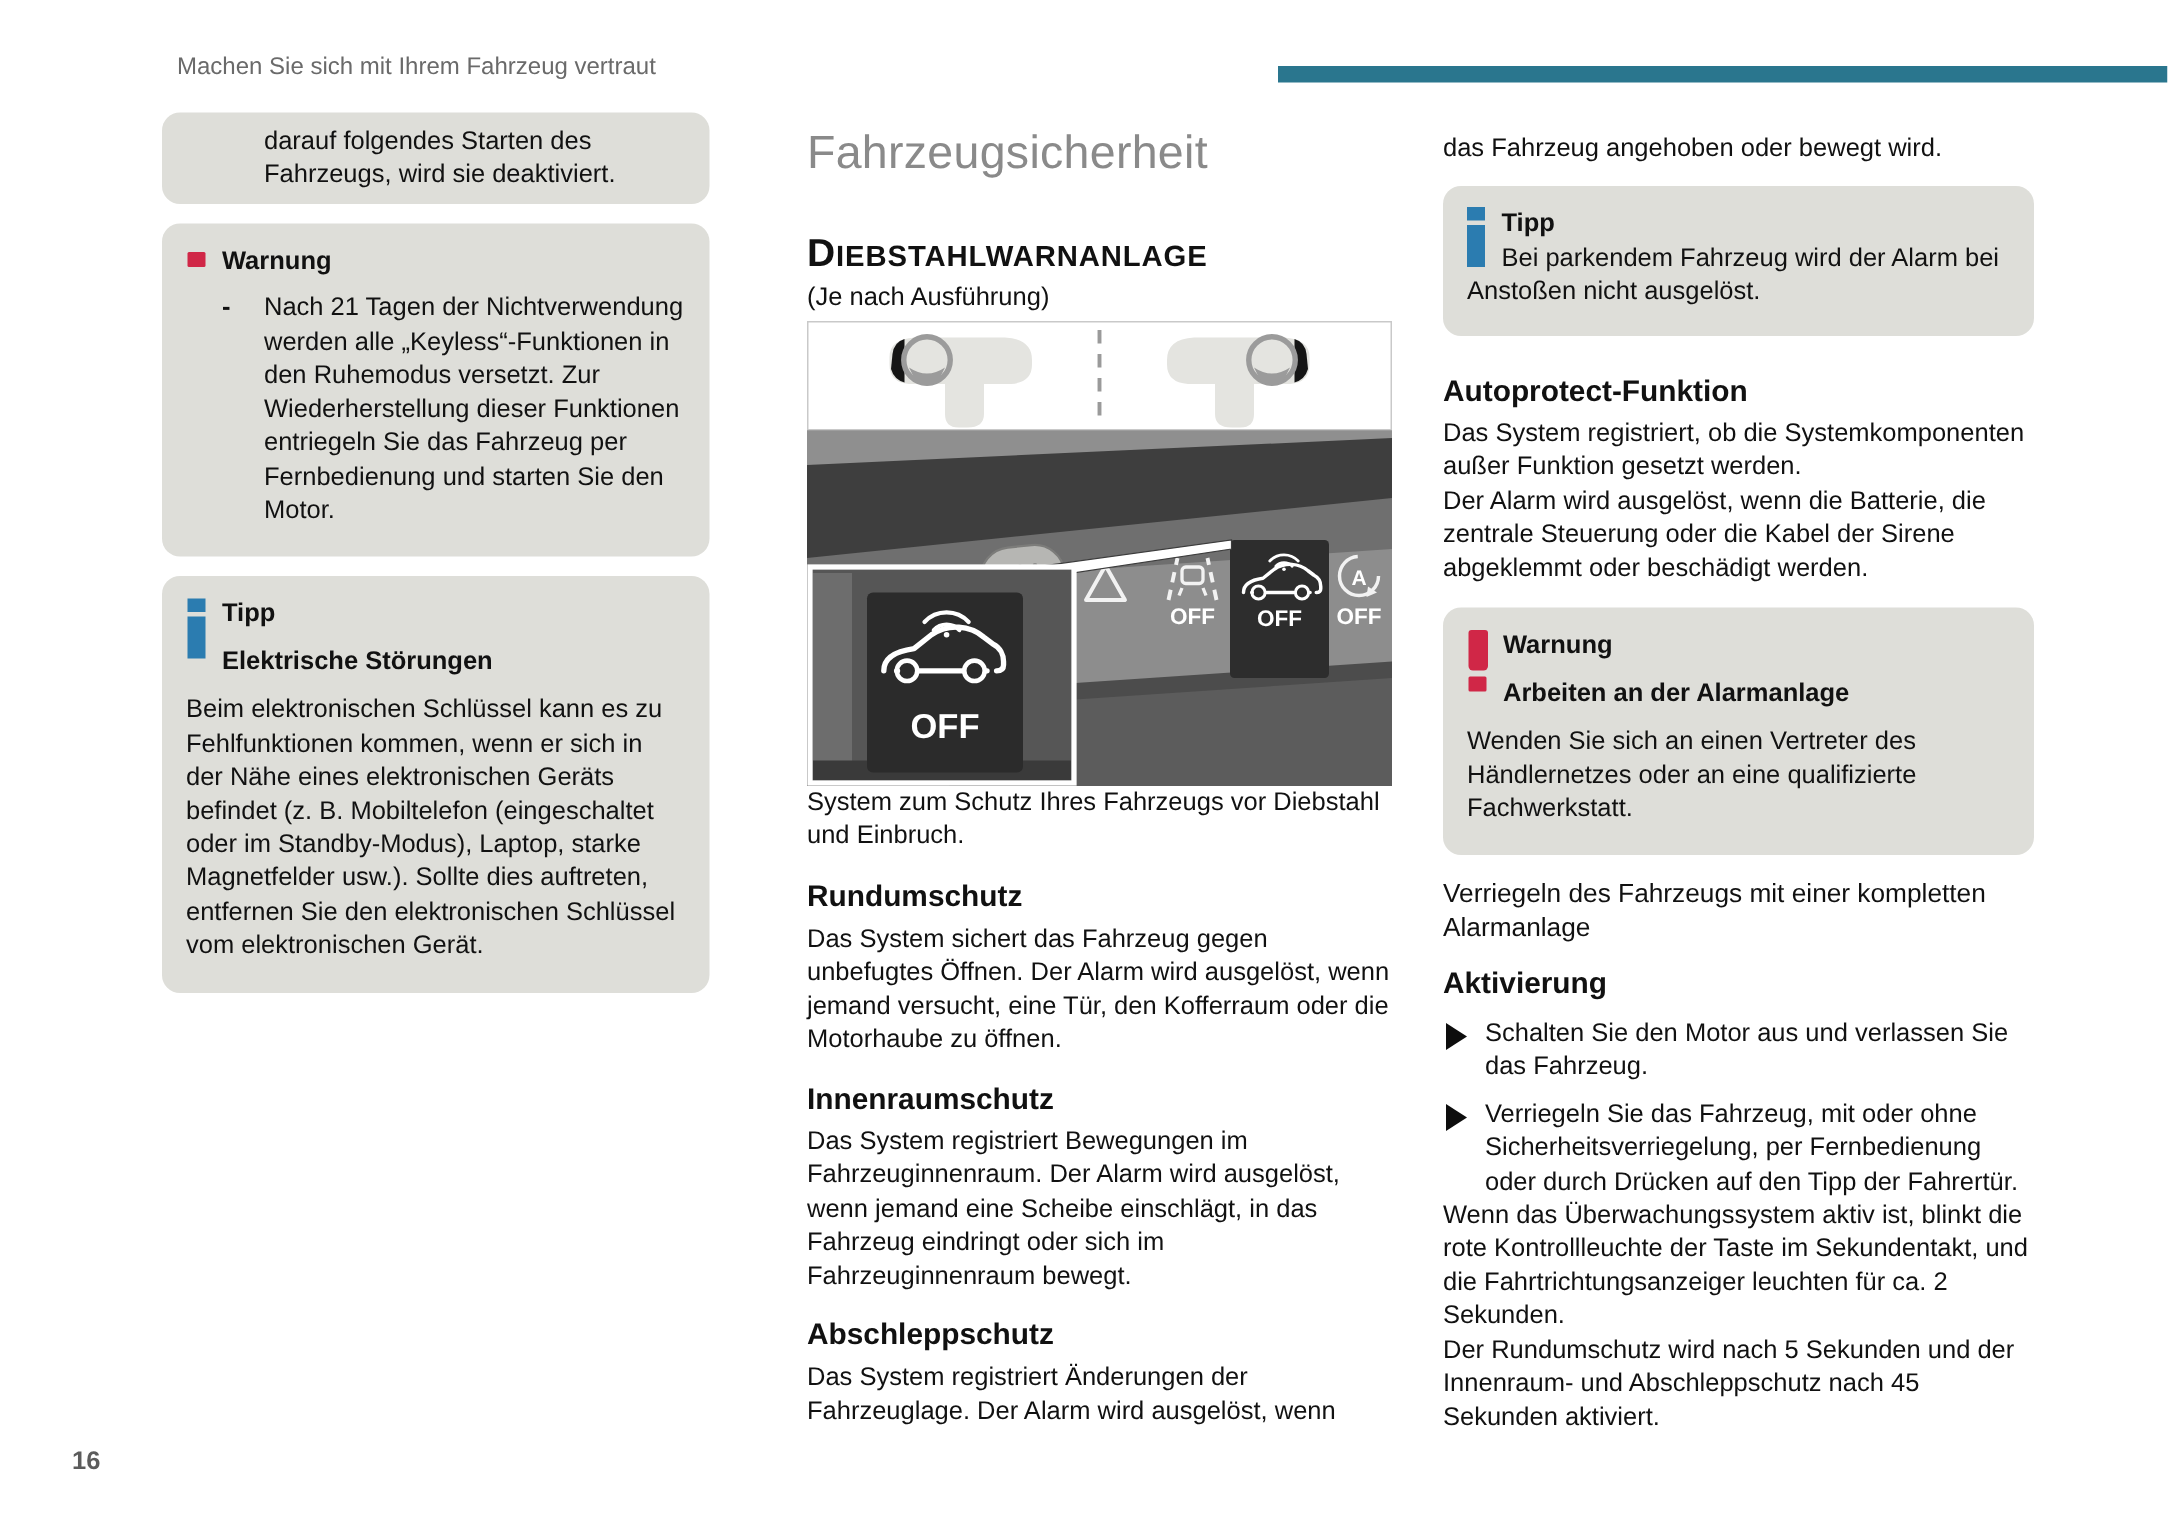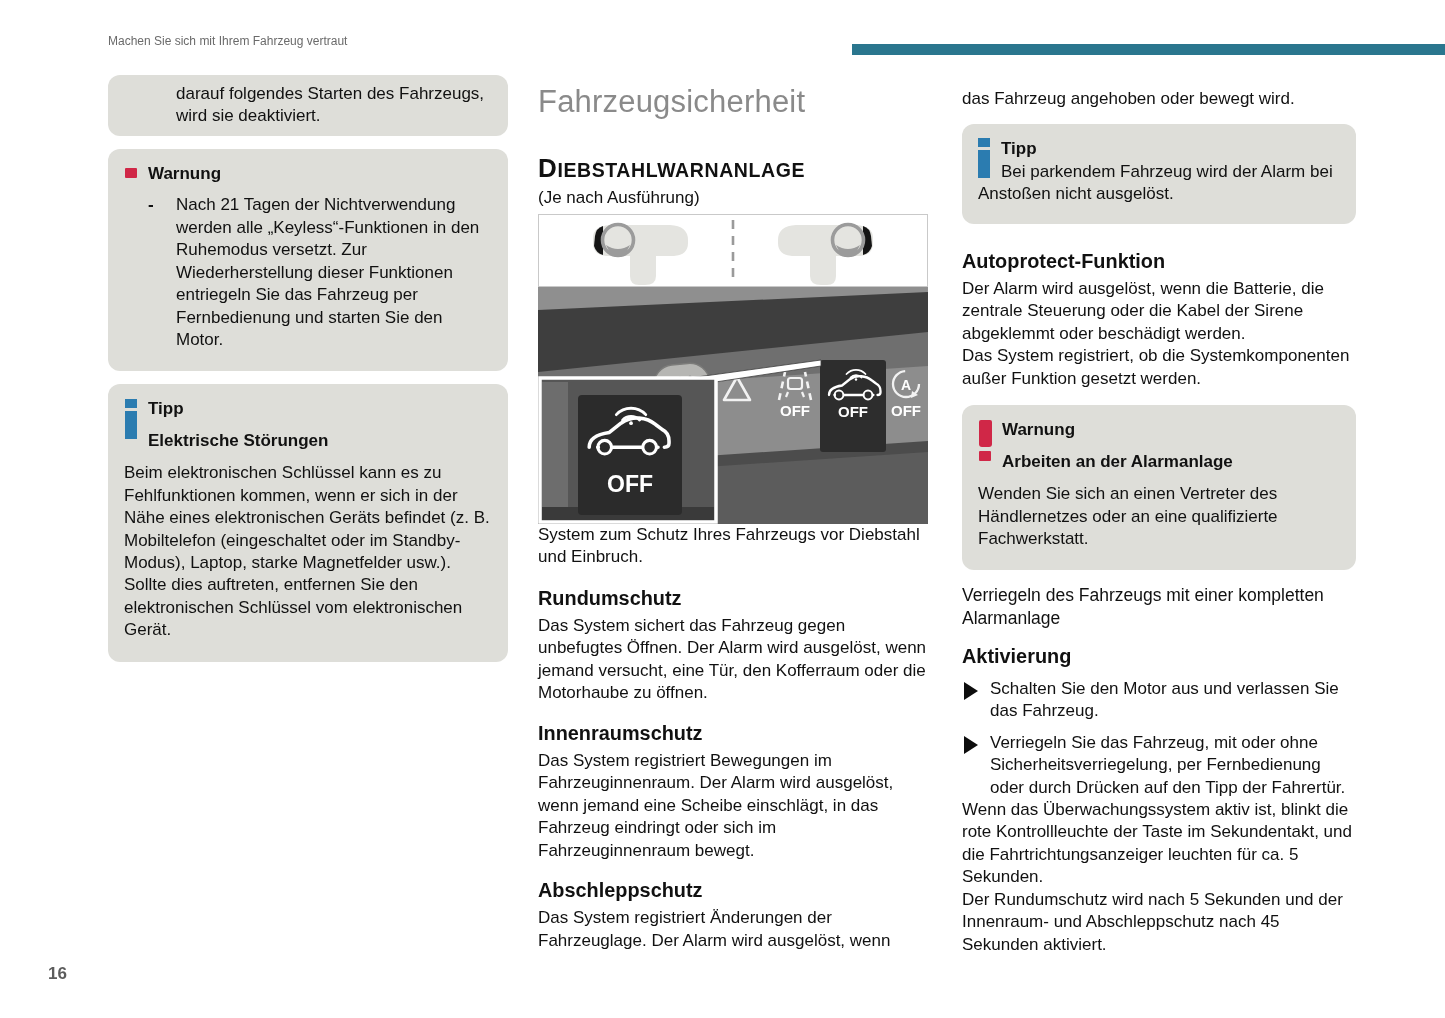--- a/index.html
+++ b/index.html
@@ -7,33 +7,33 @@
   body {
     position:relative;
     background:#ffffff;
     font-family:"Liberation Sans", sans-serif;
     color:#111;
     font-size:17px;
     line-height:1.32;
     overflow:hidden;
   }
   .running-header {
-    position:absolute; left:108px; top:34px;
-    font-size:12px; color:#6a6a6a;
+    position:absolute; left:118px; top:34px;
+    font-size:16px; color:#6a6a6a;
   }
   .teal-bar {
     position:absolute; left:852px; top:44px; right:0; height:11px;
     background:#2a768e;
   }
   .page-number {
     position:absolute; left:48px; top:963px;
     font-size:17px; font-weight:bold; color:#5c5c5c;
   }
   .col { position:absolute; }
-  .col-left  { left:108px; top:75px;  width:400px; }
+  .col-left  { left:108px; top:75px;  width:365px; }
   .col-mid   { left:538px; top:82px;  width:392px; }
   .col-right { left:962px; top:88px;  width:394px; }
 
   .graybox {
     background:#deded9;
     border-radius:12px;
     padding:14px 16px;
     position:relative;
     margin-bottom:13px;
   }
@@ -243,22 +243,22 @@
   <div class="graybox" style="margin-top:14px; padding-bottom:18px;">
     <span class="float-icon h2l">
         <span class="dot" style="display:block;"></span>
         <span class="bar" style="display:block;"></span>
       </span>
     <b>Tipp</b><br>
     <span>Bei parkendem Fahrzeug wird der Alarm bei Anstoßen nicht ausgelöst.</span>
   </div>
 
   <h3 class="sub-h" style="margin-top:24px;">Autoprotect-Funktion</h3>
+  <p class="body">Das System registriert, ob die Systemkomponenten außer Funktion gesetzt werden.</p>
   <p class="body">Der Alarm wird ausgelöst, wenn die Batterie, die zentrale Steuerung oder die Kabel der Sirene abgeklemmt oder beschädigt werden.</p>
-  <p class="body">Das System registriert, ob die Systemkomponenten außer Funktion gesetzt werden.</p>
 
   <div class="graybox" style="margin-top:15px; padding-bottom:20px;">
     <span class="warn-icon">
         <span class="bar" style="display:block;"></span>
         <span class="dot" style="display:block;"></span>
       </span>
     <div class="box-title">Warnung</div>
     <div class="box-subtitle">Arbeiten an der Alarmanlage</div>
     <div class="box-body">Wenden Sie sich an einen Vertreter des Händlernetzes oder an eine qualifizierte Fachwerkstatt.</div>
   </div>
@@ -268,17 +268,17 @@
 
   <div class="bullet">
     <span class="tri"></span>
     <span class="txt">Schalten Sie den Motor aus und verlassen Sie das Fahrzeug.</span>
   </div>
   <div class="bullet">
     <span class="tri"></span>
     <span class="txt">Verriegeln Sie das Fahrzeug, mit oder ohne Sicherheitsverriegelung, per Fernbedienung oder durch Drücken auf den Tipp der Fahrertür.</span>
   </div>
 
-  <p class="body mt12">Wenn das Überwachungssystem aktiv ist, blinkt die rote Kontrollleuchte der Taste im Sekundentakt, und die Fahrtrichtungsanzeiger leuchten für ca. 5 Sekunden.</p>
+  <p class="body mt12">Wenn das Überwachungssystem aktiv ist, blinkt die rote Kontrollleuchte der Taste im Sekundentakt, und die Fahrtrichtungsanzeiger leuchten für ca. 2 Sekunden.</p>
   <p class="body">Der Rundumschutz wird nach 5 Sekunden und der Innenraum- und Abschleppschutz nach 45 Sekunden aktiviert.</p>
 </div>
 
 <div class="page-number">16</div>
 
 </body></html>

